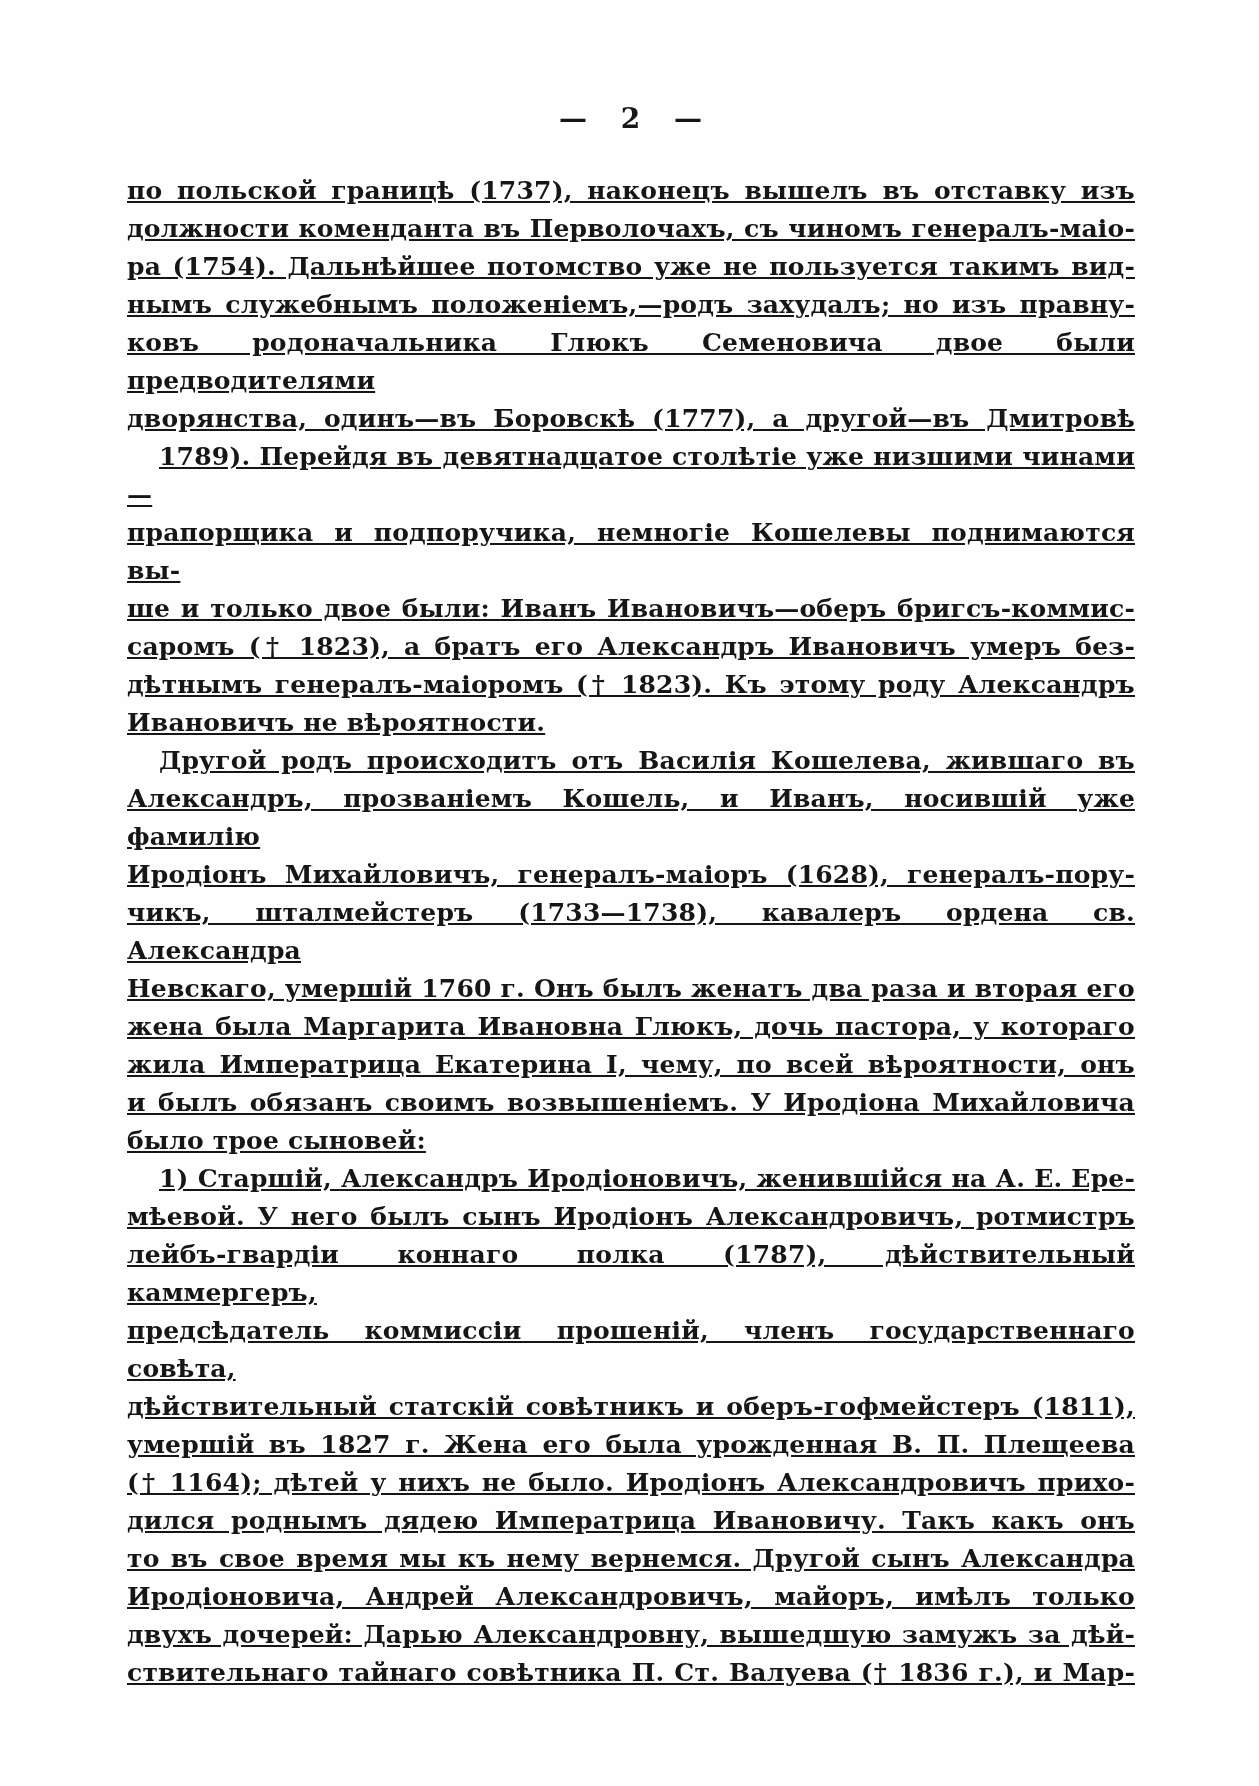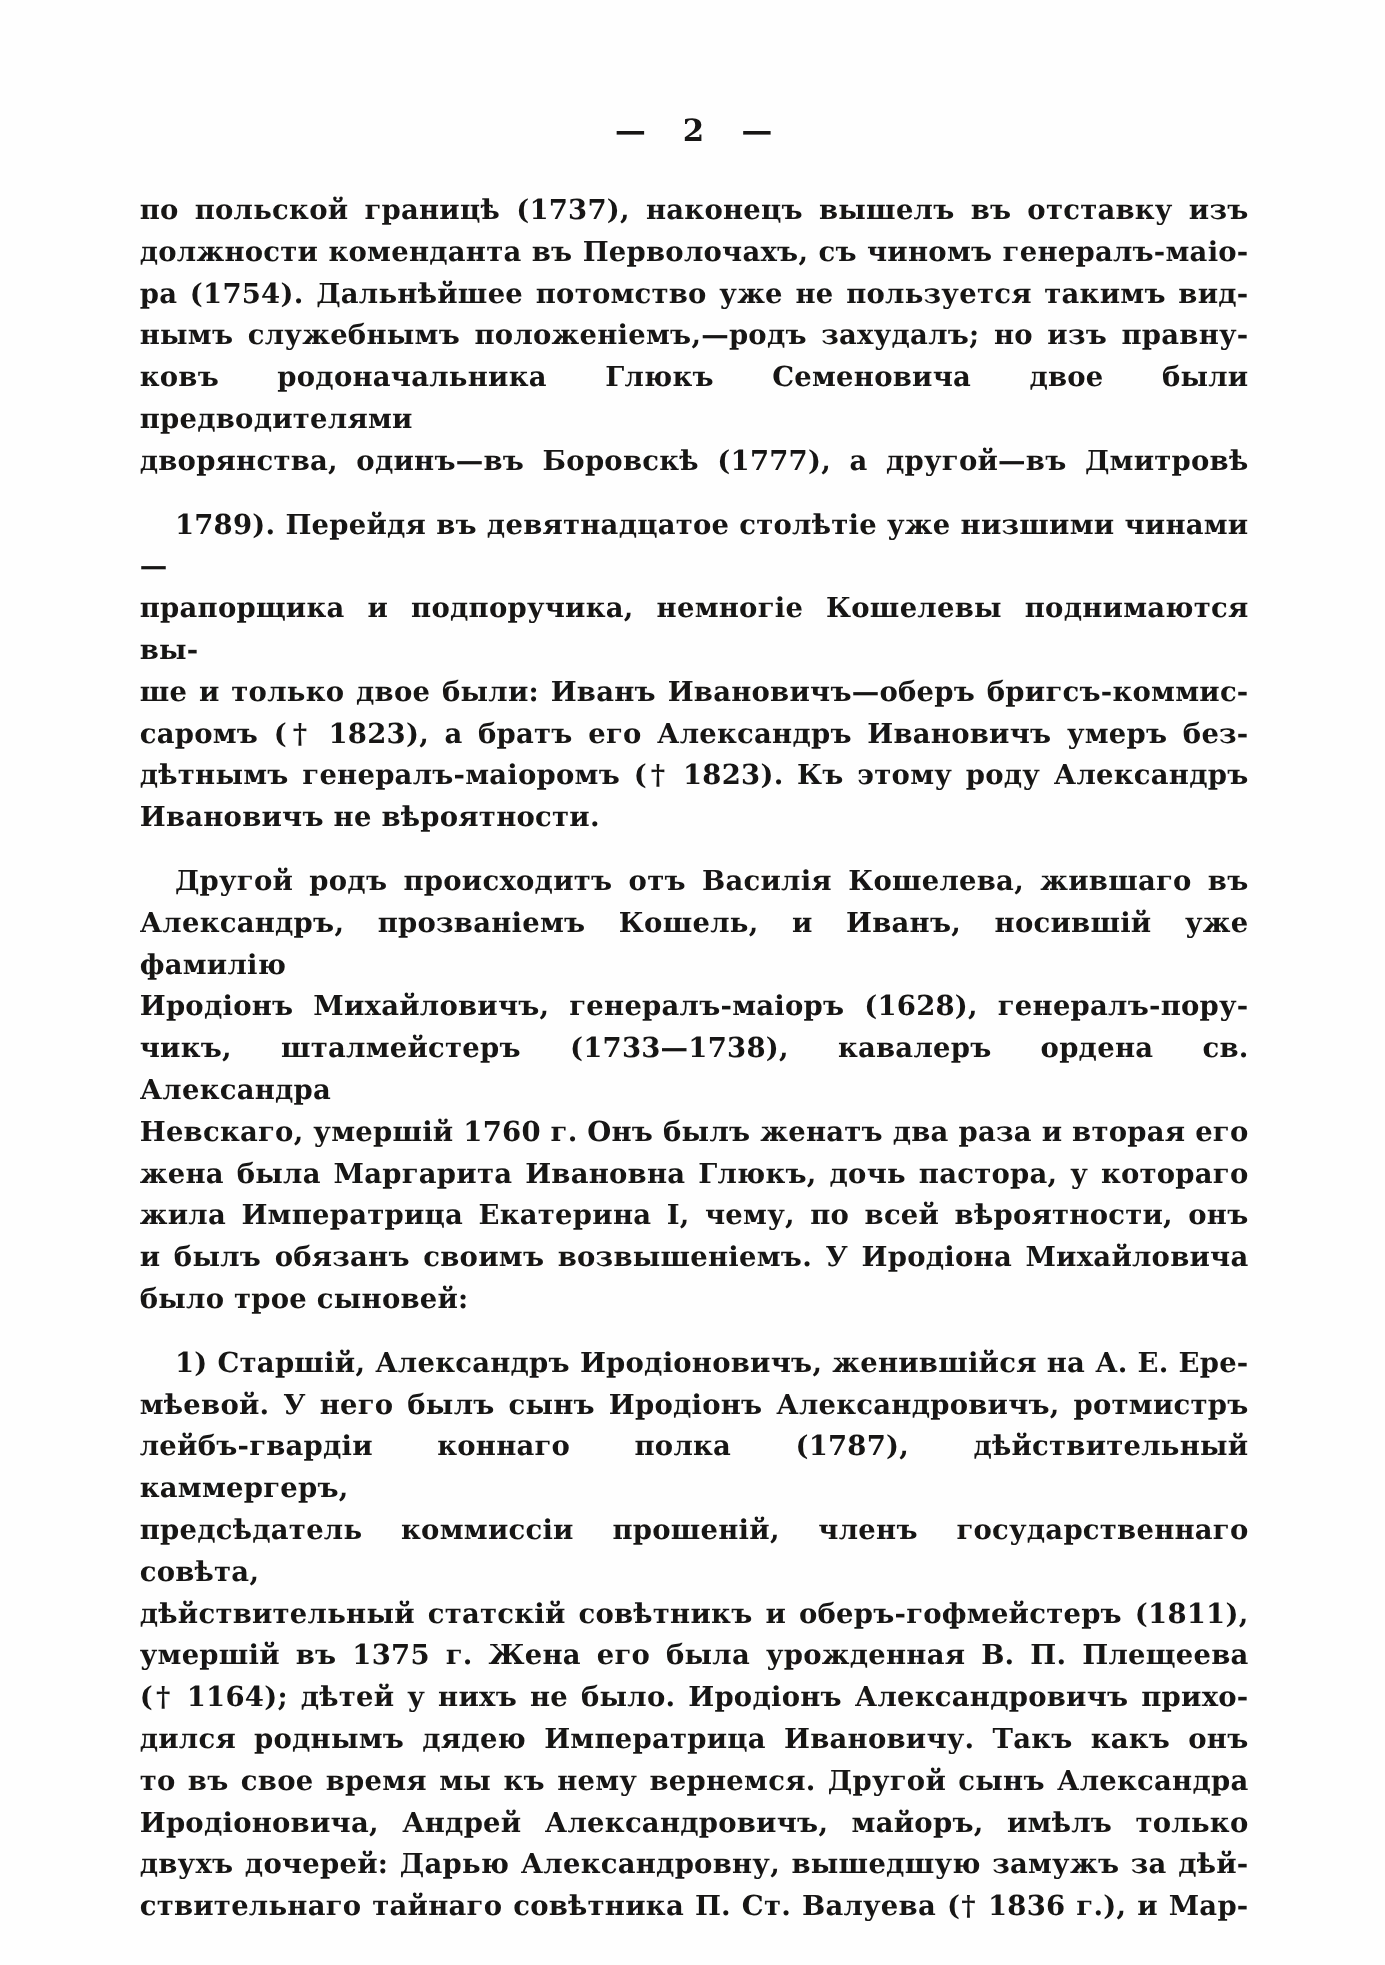--- a/index.html
+++ b/index.html
@@ -41,24 +41,24 @@
     line-height: 38px;
     letter-spacing: 0.2px;
   }
   .paragraph {
     margin: 0;
   }
   .line {
     text-align: justify;
     text-align-last: justify;
     min-height: 38px;
+    text-decoration: underline;
   }
   .line.indent {
     text-indent: 32px;
-    margin-top: 20px;
   }
   .line.last {
     text-align-last: left;
   }
 </style>
 </head>
 <body>
 
 <div class="page">
   <div class="page-header">— 2 —</div>
@@ -87,21 +87,21 @@
         <div class="line">жила Императрица Екатерина I, чему, по всей вѣроятности, онъ</div>
         <div class="line">и былъ обязанъ своимъ возвышеніемъ. У Иродіона Михайловича</div>
         <div class="line last">было трое сыновей:</div>
       </div>
       <div class="paragraph">
         <div class="line indent">1) Старшій, Александръ Иродіоновичъ, женившійся на А. Е. Ере-</div>
         <div class="line">мѣевой. У него былъ сынъ Иродіонъ Александровичъ, ротмистръ</div>
         <div class="line">лейбъ-гвардіи коннаго полка (1787), дѣйствительный каммергеръ,</div>
         <div class="line">предсѣдатель коммиссіи прошеній, членъ государственнаго совѣта,</div>
         <div class="line">дѣйствительный статскій совѣтникъ и оберъ-гофмейстеръ (1811),</div>
-        <div class="line">умершій въ 1375 г. Жена его была урожденная В. П. Плещеева</div>
+        <div class="line">умершій въ 1827 г. Жена его была урожденная В. П. Плещеева</div>
         <div class="line">(† 1164); дѣтей у нихъ не было. Иродіонъ Александровичъ прихо-</div>
         <div class="line">дился роднымъ дядею Императрица Ивановичу. Такъ какъ онъ</div>
         <div class="line">то въ свое время мы къ нему вернемся. Другой сынъ Александра</div>
         <div class="line">Иродіоновича, Андрей Александровичъ, майоръ, имѣлъ только</div>
         <div class="line">двухъ дочерей: Дарью Александровну, вышедшую замужъ за дѣй-</div>
         <div class="line">ствительнаго тайнаго совѣтника П. Ст. Валуева († 1836 г.), и Мар-</div>
       </div>
     </div>
 </div>
 

